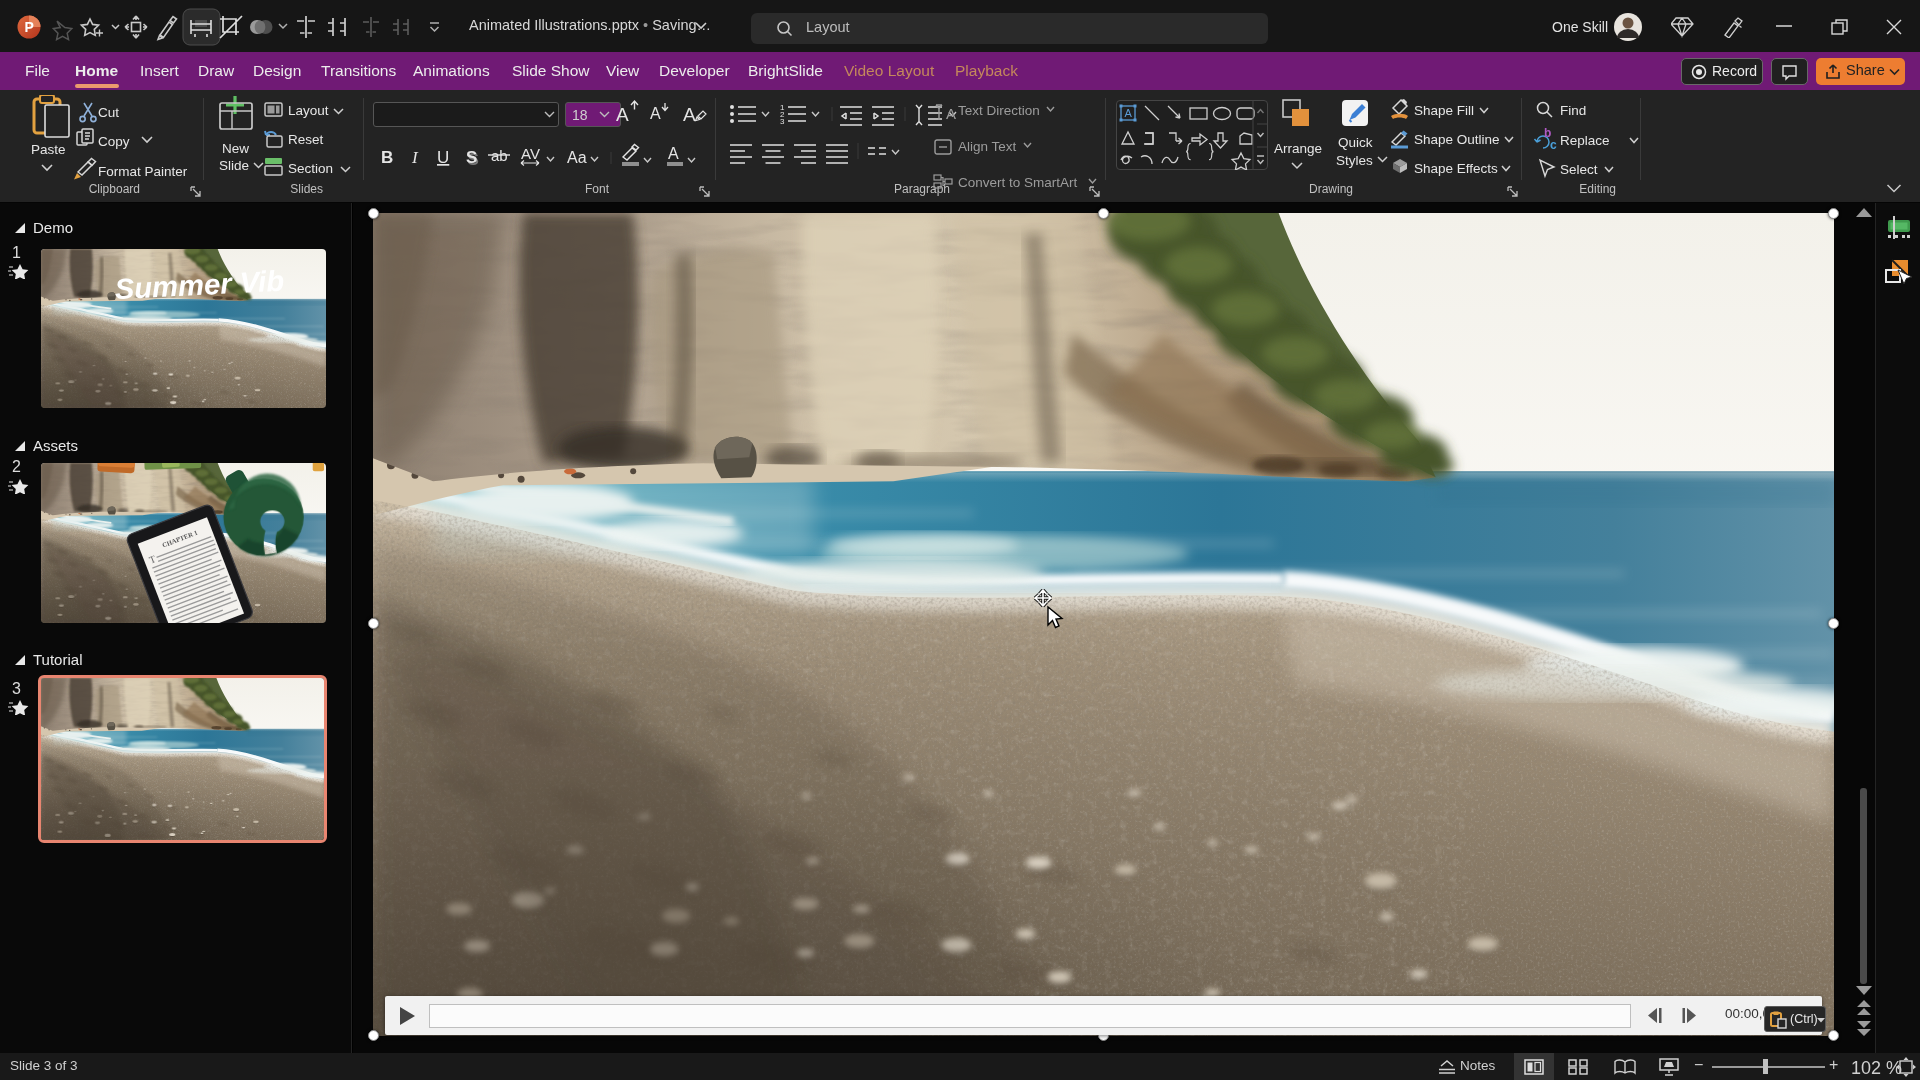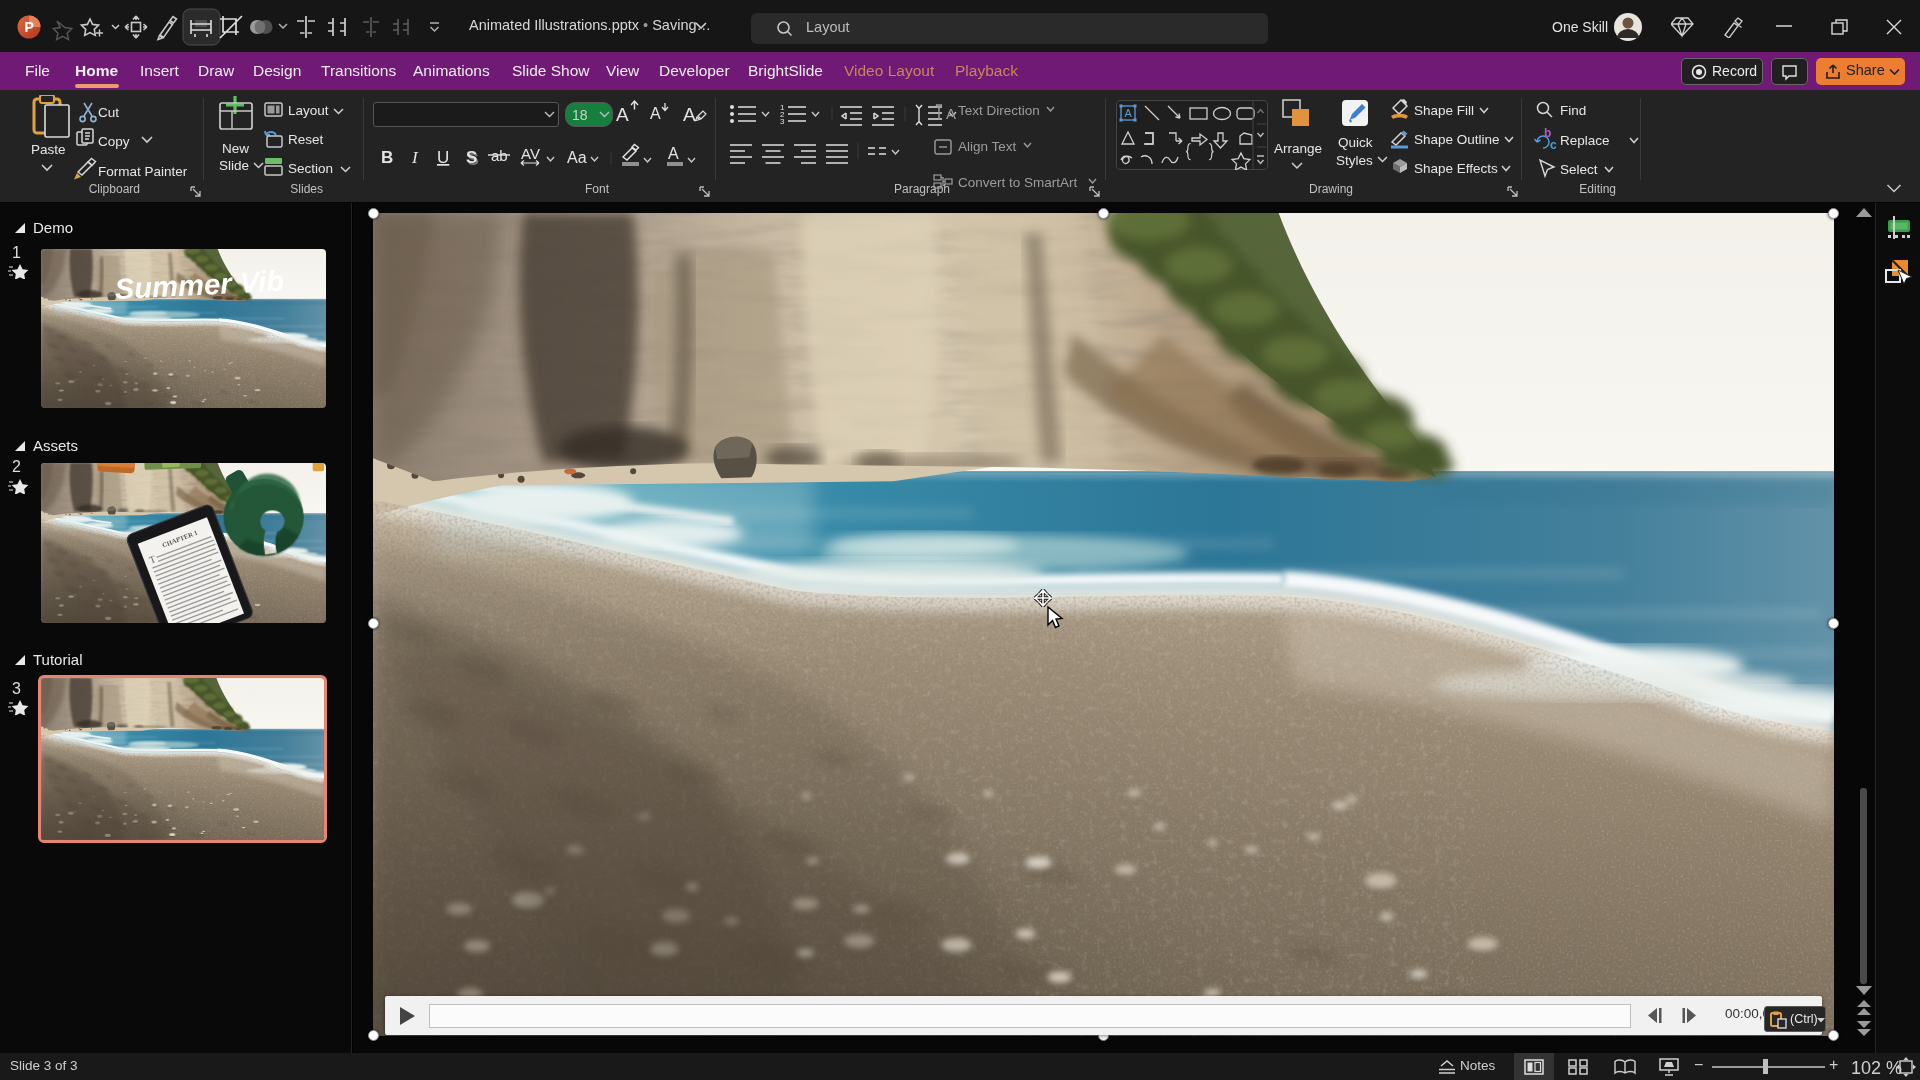--- a/index.html
+++ b/index.html
@@ -200,21 +200,21 @@
  <text x="68" y="81" font-size="13.5" fill="#e6e6e6">Format Painter</text>
 </svg>
 <svg class="abs" style="left:190px;top:96px" width="14" height="14">
       <path d="M1 1 v4 M1 1 h4 M3 3 l7 7 M10 5 v5 h-5" stroke="#bdbdbd" stroke-width="1.3" fill="none"></path>
     </svg>
 <div class="abs" style="left:373px;top:12px;width:186px;height:25px;background:#1b1b1b;border:1px solid #565656;border-radius:3px">
       <svg class="abs" style="left:170px;top:8px" width="12" height="9">
         <path d="M1 1 l4.5 4.5 4.5-4.5" stroke="#bdbdbd" stroke-width="1.4" fill="none"></path>
       </svg>
     </div>
-<div class="abs" style="left:565px;top:12px;width:48px;height:25px;background:#15803d;border:1px solid #565656;border-radius:10px">
+<div class="abs" style="left:565px;top:12px;width:56px;height:25px;background:#701a75;border:1px solid #565656;border-radius:3px">
       <span class="abs" style="left:6px;top:4px;font-size:14px;color:#cfcfcf">18</span>
       <svg class="abs" style="left:33px;top:8px" width="12" height="9">
         <path d="M1 1 l4.5 4.5 4.5-4.5" stroke="#bdbdbd" stroke-width="1.4" fill="none"></path>
       </svg>
     </div>
 <svg class="abs" style="left:363px;top:5px" width="352" height="100" viewBox="0 0 352 100">
  <g fill="#e4e4e4">
   <text x="253" y="26" font-size="19">A</text>
         <path d="M268 10 l3.5 -4 3.5 4 M271.5 6.5 v8" stroke="#e4e4e4" stroke-width="1.4" fill="none"></path>
   <text x="287" y="24" font-size="16">A</text>

